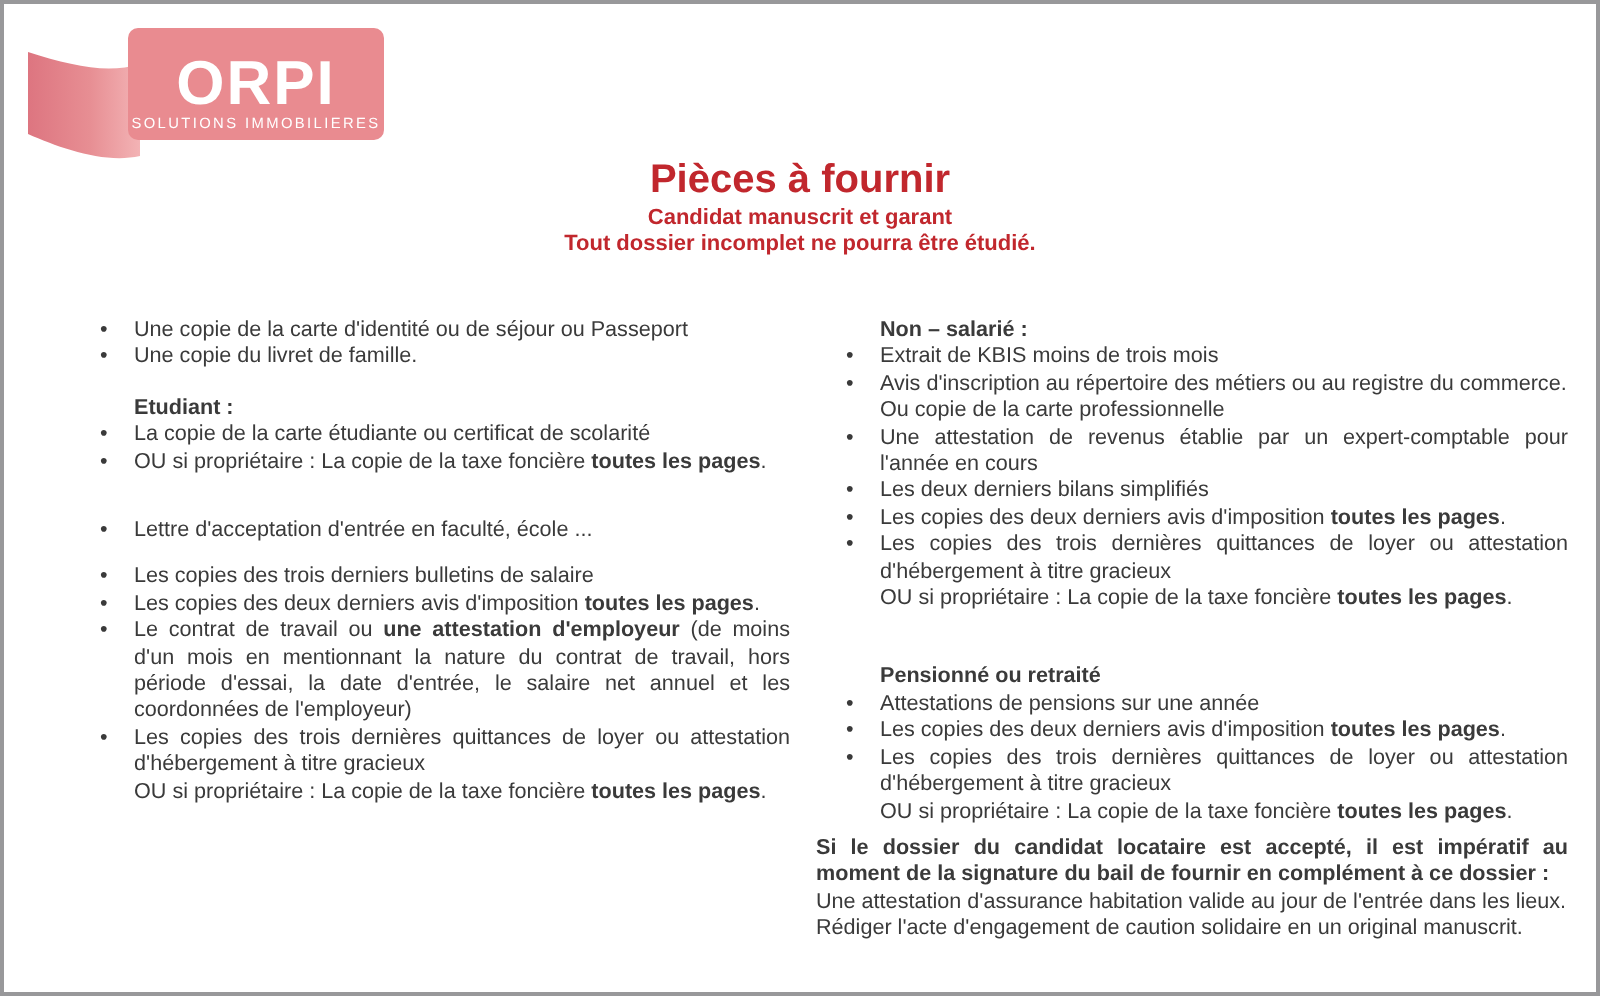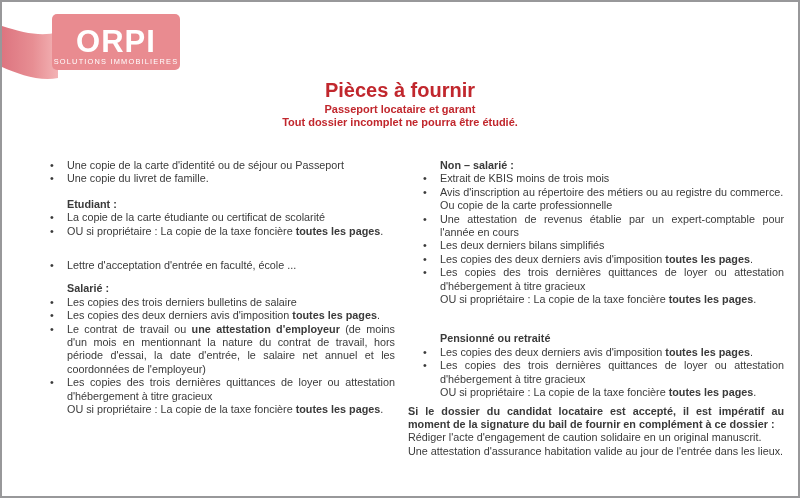--- a/index.html
+++ b/index.html
@@ -2,21 +2,21 @@
 <html lang="fr"><head>
 <meta charset="utf-8">
 <style>
   html,body{margin:0;padding:0;background:#fff;}
   .page{
     position:relative;width:800px;height:498px;box-sizing:border-box;
     border:2px solid #98989a;background:#ffffff;overflow:hidden;
     font-family:"Liberation Sans",sans-serif;color:#3a3a3a;
   }
   
-  .logo{position:absolute;top:4px;left:0;width:190px;height:80px;}
+  .logo{position:absolute;top:4px;left:12px;width:190px;height:80px;}
   
   .header{padding-top:78px;text-align:center;color:#c1272d;}
   .header .title{font-size:20px;font-weight:bold;line-height:20px;}
   .header .subtitle{font-size:11px;font-weight:bold;line-height:13px;margin-top:3px;}
   .header .notice{font-size:11px;font-weight:bold;line-height:13px;}
   
   .columns{
     position:absolute;top:157px;left:0;right:0;bottom:0;
     display:flex;padding:0 14px 0 33px;box-sizing:border-box;
     font-size:10.8px;line-height:13.4px;
@@ -50,21 +50,21 @@
       </defs>
       <path d="M0,20 C22,27 40,31 56,26 L56,72 C38,76 16,68 0,61 Z" fill="url(#tailg)"></path>
       <rect x="50" y="8" width="128" height="56" rx="5" fill="#e98b90"></rect>
       <text x="114" y="46" text-anchor="middle" font-family="Liberation Sans, sans-serif" font-size="31" font-weight="bold" letter-spacing="1" fill="#ffffff">ORPI</text>
       <text x="114" y="58" text-anchor="middle" font-family="Liberation Sans, sans-serif" font-size="7.4" letter-spacing="1.2" fill="#ffffff">SOLUTIONS IMMOBILIERES</text>
     </svg>
   </div>
 
   <div class="header">
     <div class="title">Pièces à fournir</div>
-    <div class="subtitle">Passeport locataire et garant</div>
+    <div class="subtitle">Candidat manuscrit et garant</div>
     <div class="notice">Tout dossier incomplet ne pourra être étudié.</div>
   </div>
 
   <div class="columns">
     <div class="col col-left">
         <ul class="bullets">
           <li>
             <div class="li-text"><span>Une copie de la carte d'identité ou de séjour ou Passeport</span></div>
           </li>
           <li>
@@ -81,21 +81,20 @@
             <div class="sub"><span>OU si propriétaire : La copie de la taxe foncière </span><span class="b">toutes les pages</span><span>.</span></div>
           </li>
         </ul>
         <div style="height: 21px;"></div>
         <ul class="bullets">
           <li>
             <div class="li-text"><span>Lettre d'acceptation d'entrée en faculté, école ...</span></div>
           </li>
         </ul>
         <div style="height: 10px;"></div>
-        <div class="heading">Salarié :</div>
         <ul class="bullets">
           <li>
             <div class="li-text"><span>Les copies des trois derniers bulletins de salaire</span></div>
           </li>
           <li>
             <div class="li-text"><span>Les copies des deux derniers avis d'imposition </span><span class="b">toutes les pages</span><span>.</span></div>
           </li>
           <li>
             <div class="li-text"><span>Le contrat de travail ou </span><span class="b">une attestation d'employeur</span><span> (de moins d'un mois en mentionnant la nature du contrat de travail, hors période d'essai, la date d'entrée, le salaire net annuel et les coordonnées de l'employeur)</span></div>
           </li>
@@ -126,29 +125,32 @@
           </li>
           <li>
             <div class="li-text"><span>Les copies des trois dernières quittances de loyer ou attestation d'hébergement à titre gracieux</span></div>
             <div class="sub"><span>OU si propriétaire : La copie de la taxe foncière </span><span class="b">toutes les pages</span><span>.</span></div>
           </li>
         </ul>
         <div style="height: 26px;"></div>
         <div class="heading">Pensionné ou retraité</div>
         <ul class="bullets">
           <li>
+            <div class="li-text"><span>Attestations de pensions sur une année</span></div>
+          </li>
+          <li>
             <div class="li-text"><span>Les copies des deux derniers avis d'imposition </span><span class="b">toutes les pages</span><span>.</span></div>
           </li>
           <li>
             <div class="li-text"><span>Les copies des trois dernières quittances de loyer ou attestation d'hébergement à titre gracieux</span></div>
             <div class="sub"><span>OU si propriétaire : La copie de la taxe foncière </span><span class="b">toutes les pages</span><span>.</span></div>
           </li>
         </ul>
         <div style="height: 5px;"></div>
         <div class="para">
           <div><span class="b">Si le dossier du candidat locataire est accepté, il est impératif au moment de la signature du bail de fournir en complément à ce dossier :</span></div>
+          <div><span>Une attestation d'assurance habitation valide au jour de l'entrée dans les lieux.</span></div>
           <div><span>Rédiger l'acte d'engagement de caution solidaire en un original manuscrit.</span></div>
-          <div><span>Une attestation d'assurance habitation valide au jour de l'entrée dans les lieux.</span></div>
         </div>
       </div>
   </div>
 
 </div>
 
 </body></html>

